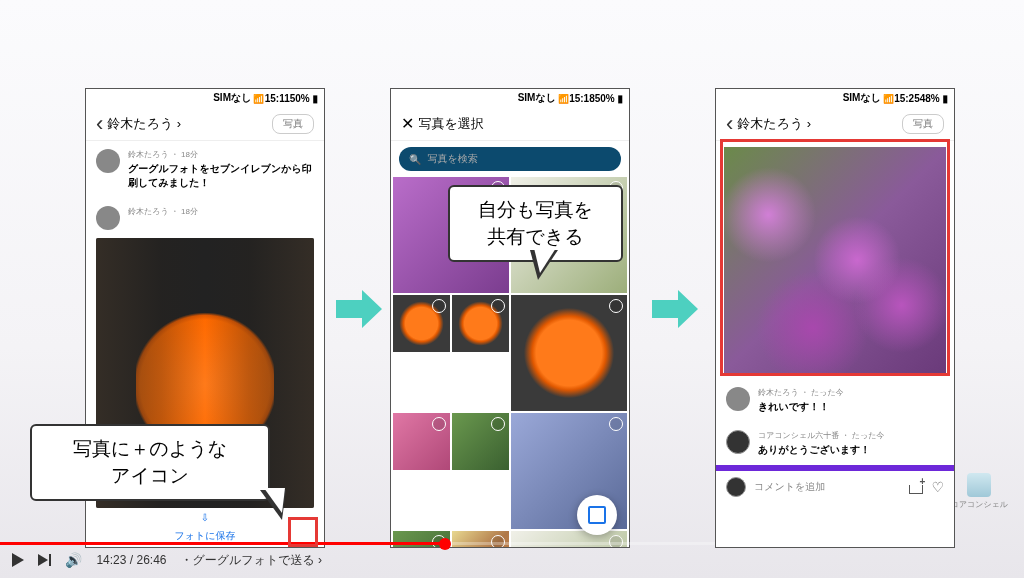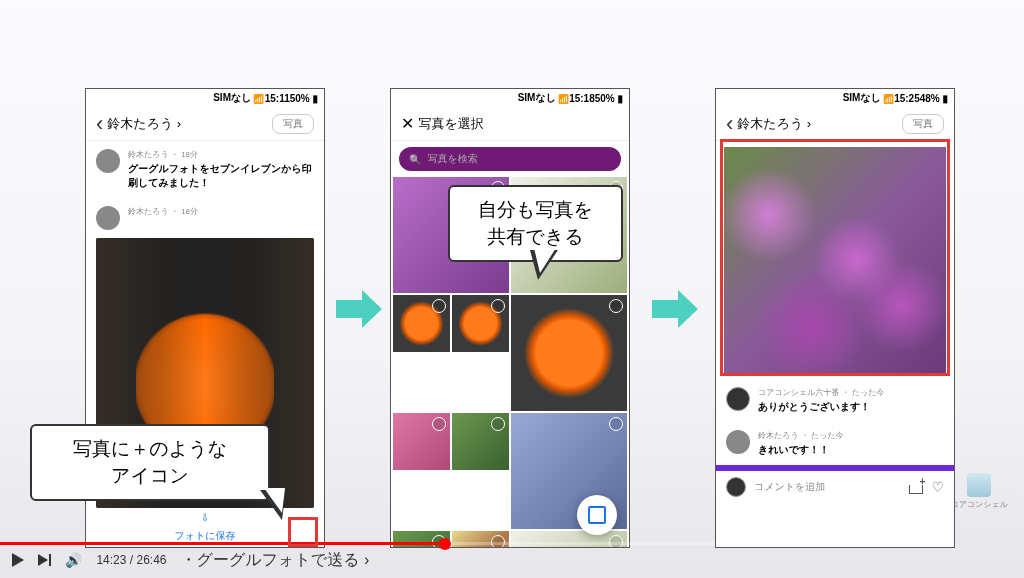--- a/index.html
+++ b/index.html
@@ -38,21 +38,21 @@
 .comment-row { display: flex; align-items: center; gap: 8px; padding: 6px 10px; border-top: 6px solid #6d28d9; }
 .comment-input { flex: 1; font-size: 10px; color: #888; }
 .share-icon { width: 14px; height: 14px; position: relative; }
 .share-icon::before { content: ""; position: absolute; bottom: 0; left: 0; width: 12px; height: 8px; border: 1.5px solid #555; border-top: none; }
 .share-icon::after { content: "+"; position: absolute; top: -4px; right: -2px; font-size: 10px; font-weight: bold; color: #555; }
 .heart::before { content: "\2661"; font-size: 14px; color: #666; }
 
 .red-box-1 { position: absolute; border: 3px solid #e53935; left: 288px; top: 517px; width: 30px; height: 30px; z-index: 5; }
 .red-box-3 { position: absolute; border: 3px solid #e53935; left: 720px; top: 139px; width: 230px; height: 237px; z-index: 5; }
 
-.search-bar { margin: 6px 8px; height: 24px; background: #701a75; border-radius: 14px; display: flex; align-items: center; padding: 0 10px; gap: 6px; font-size: 10px; color: #aaa; }
+.search-bar { margin: 6px 8px; height: 24px; background: #0c4a6e; border-radius: 14px; display: flex; align-items: center; padding: 0 10px; gap: 6px; font-size: 10px; color: #aaa; }
 .mag::before { content: "\1F50D"; font-size: 10px; filter: grayscale(1); }
 .close-x::before { content: "\2715"; font-size: 16px; }
 
 .photo-grid { display: grid; grid-template-columns: repeat(4, 1fr); gap: 2px; padding: 0 2px; }
 .photo-grid .cell { aspect-ratio: 1; position: relative; }
 .cell::after { content: ""; position: absolute; top: 4px; right: 4px; width: 12px; height: 12px; border: 1.5px solid #fff; border-radius: 50%; background: rgba(0,0,0,0.1); }
 .wide { grid-column: span 2; aspect-ratio: 2; }
 .c-purple { background: linear-gradient(135deg, #b96dc9, #7b3d8f); }
 .c-white { background: linear-gradient(135deg, #f0f0e8, #9cae7a); }
 .c-orange { background: radial-gradient(circle, #ff7a1a 40%, #e05800 45%, #3a3a3a 55%); }
@@ -97,21 +97,21 @@
 .progress-loaded { position: absolute; top: 0; left: 0; height: 3px; width: 60%; background: rgba(200,200,200,0.5); z-index: -1; }
 .controls { display: flex; align-items: center; height: 36px; padding: 0 12px; gap: 16px; color: #333; }
 .controls .left { display: flex; align-items: center; gap: 14px; }
 .controls .right { display: flex; align-items: center; gap: 14px; margin-left: auto; }
 .play-icon { width: 0; height: 0; border-left: 12px solid #333; border-top: 7px solid transparent; border-bottom: 7px solid transparent; }
 .next-icon { display: flex; align-items: center; }
 .next-icon::before { content: ""; border-left: 10px solid #333; border-top: 6px solid transparent; border-bottom: 6px solid transparent; }
 .next-icon::after { content: ""; width: 2px; height: 12px; background: #333; margin-left: 1px; }
 .vol-icon::before { content: "\1F50A"; font-size: 14px; }
 .time { font-size: 12px; }
-.chapter { font-size: 16px; }
+.chapter { font-size: 12px; }
 .chapter::after { content: " \203A"; }
 .ctrl-icon { width: 16px; height: 16px; display: flex; align-items: center; justify-content: center; font-size: 13px; }
 .autoplay { width: 26px; height: 12px; border-radius: 6px; background: #888; position: relative; }
 .autoplay::after { content: ""; position: absolute; right: 0; top: -2px; width: 16px; height: 16px; border-radius: 50%; background: #ddd; display: flex; align-items: center; justify-content: center; }
 .cc { border: 1px solid #666; border-radius: 2px; font-size: 9px; padding: 0px 2px; font-weight: bold; position: relative; }
 .hd-badge { position: absolute; top: -4px; right: -10px; background: #f00; color: #fff; font-size: 6px; padding: 0 2px; border-radius: 1px; }
 .gear::before { content: "\2699"; font-size: 15px; position: relative; }
 .gear { position: relative; }
 .theater-box { width: 18px; height: 12px; border: 1.5px solid #333; }
 .full { width: 14px; height: 14px; position: relative; }
@@ -216,31 +216,31 @@
     </div>
     <div class="nav-bar">
       <div class="nav-left">
           <span class="chevron-left"></span>
           <span>鈴木たろう ›</span>
         </div>
       <div class="chip">写真</div>
     </div>
     <div class="big-photo"></div>
     <div class="post">
+      <div class="avatar"></div>
+      <div class="post-body">
+        <div class="post-meta">鈴木たろう ・ たった今</div>
+        <div class="post-text">きれいです！！</div>
+      </div>
+    </div>
+    <div class="post">
       <div class="avatar avatar-dark"></div>
       <div class="post-body">
         <div class="post-meta">コアコンシェル六十番 ・ たった今</div>
         <div class="post-text">ありがとうございます！</div>
-      </div>
-    </div>
-    <div class="post">
-      <div class="avatar"></div>
-      <div class="post-body">
-        <div class="post-meta">鈴木たろう ・ たった今</div>
-        <div class="post-text">きれいです！！</div>
       </div>
     </div>
     <div class="comment-row">
       <div class="avatar avatar-dark" style="width:20px;height:20px"></div>
       <div class="comment-input">コメントを追加</div>
       <div class="share-icon"></div>
       <div class="heart"></div>
     </div>
   </div>
 

